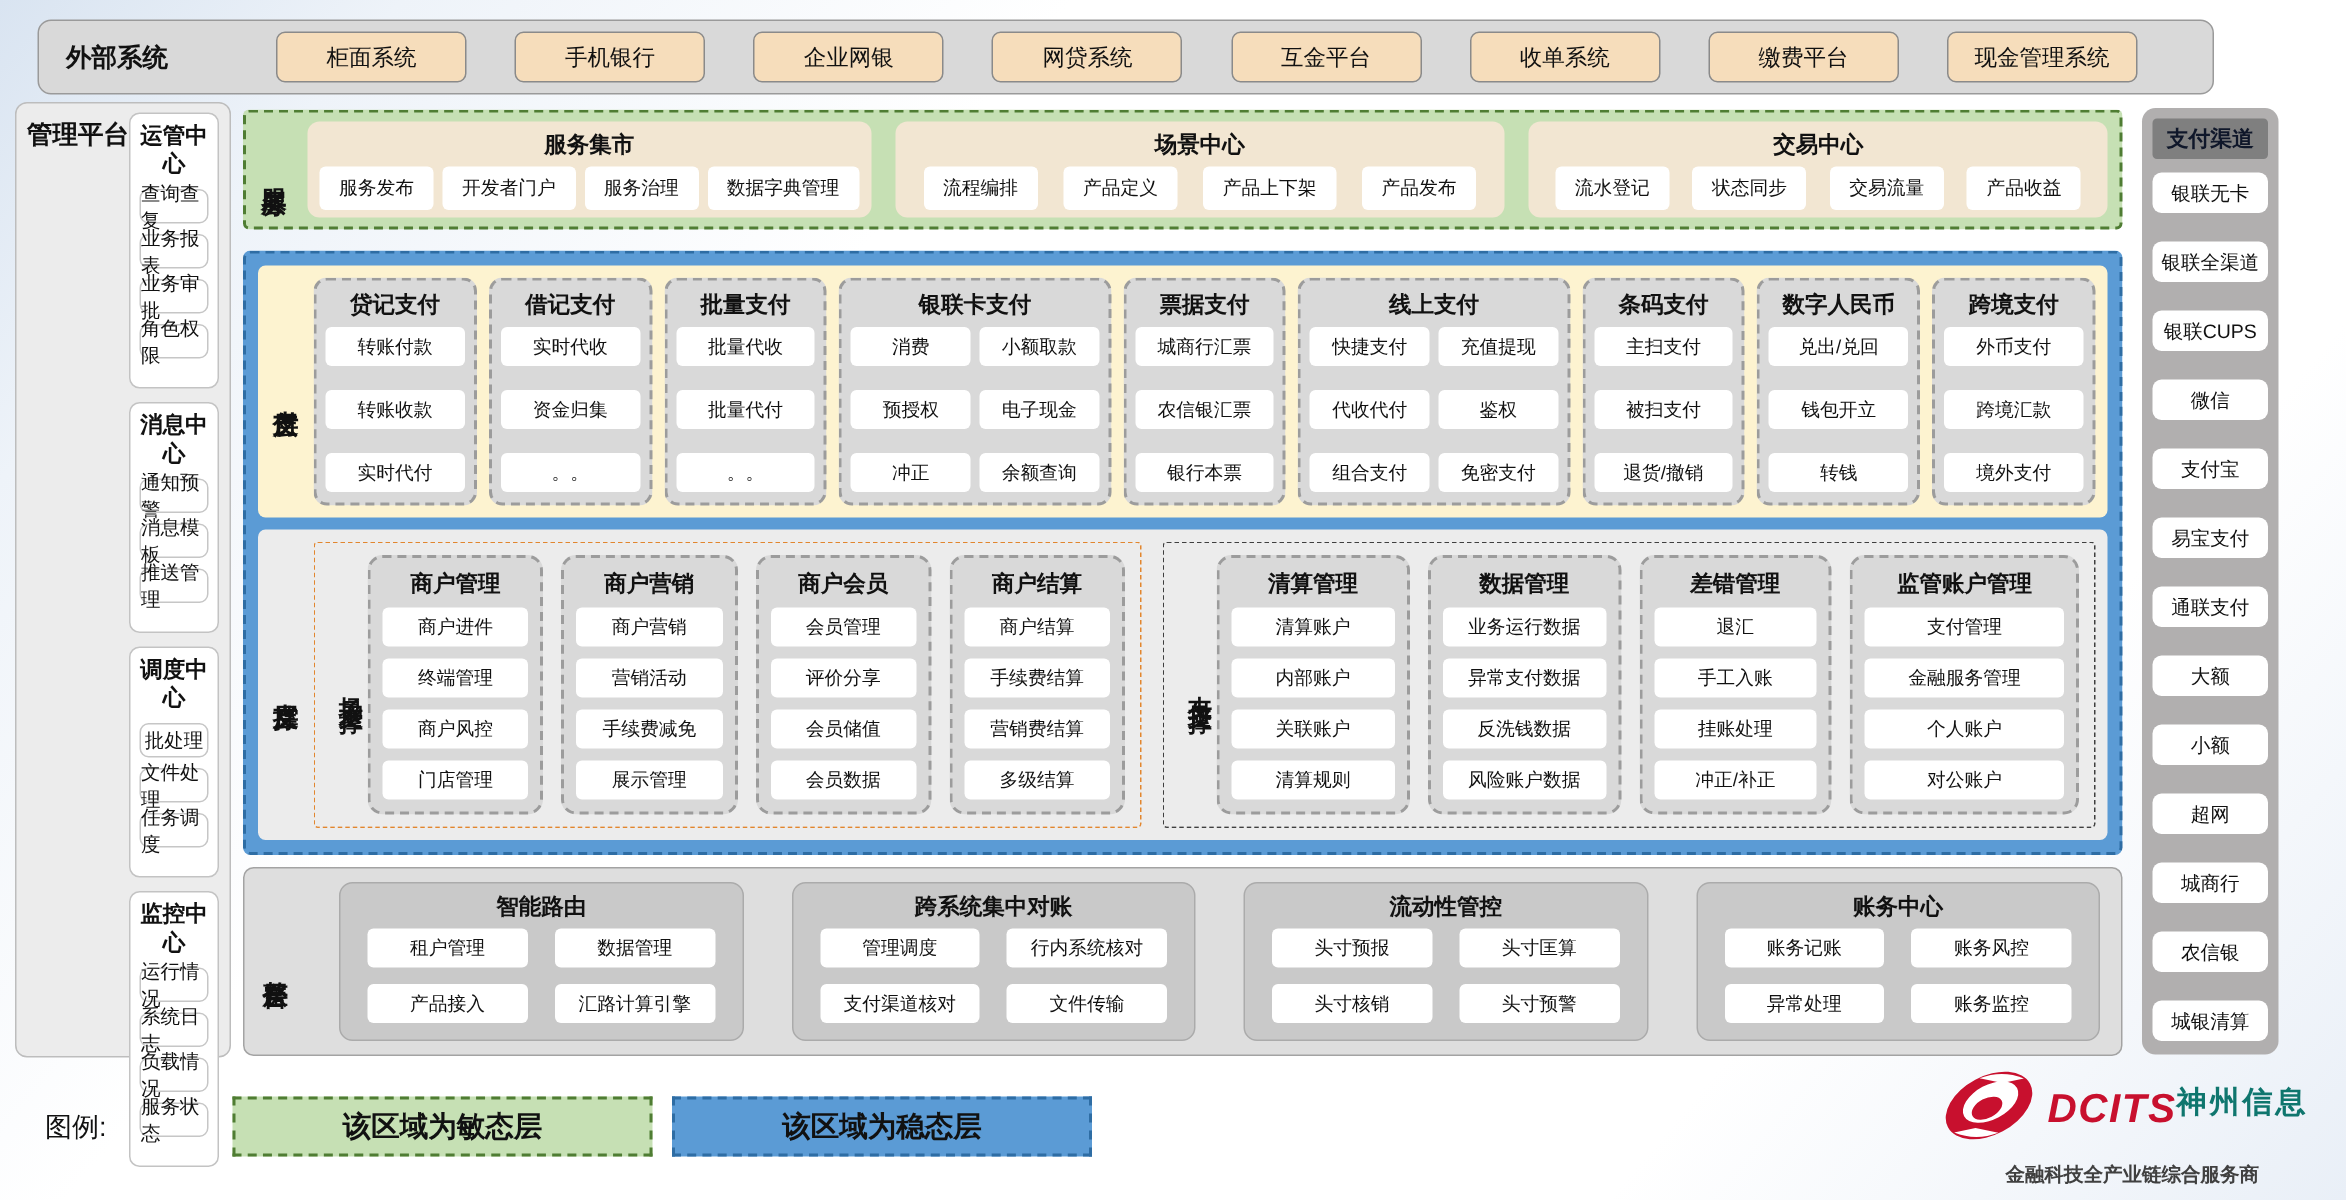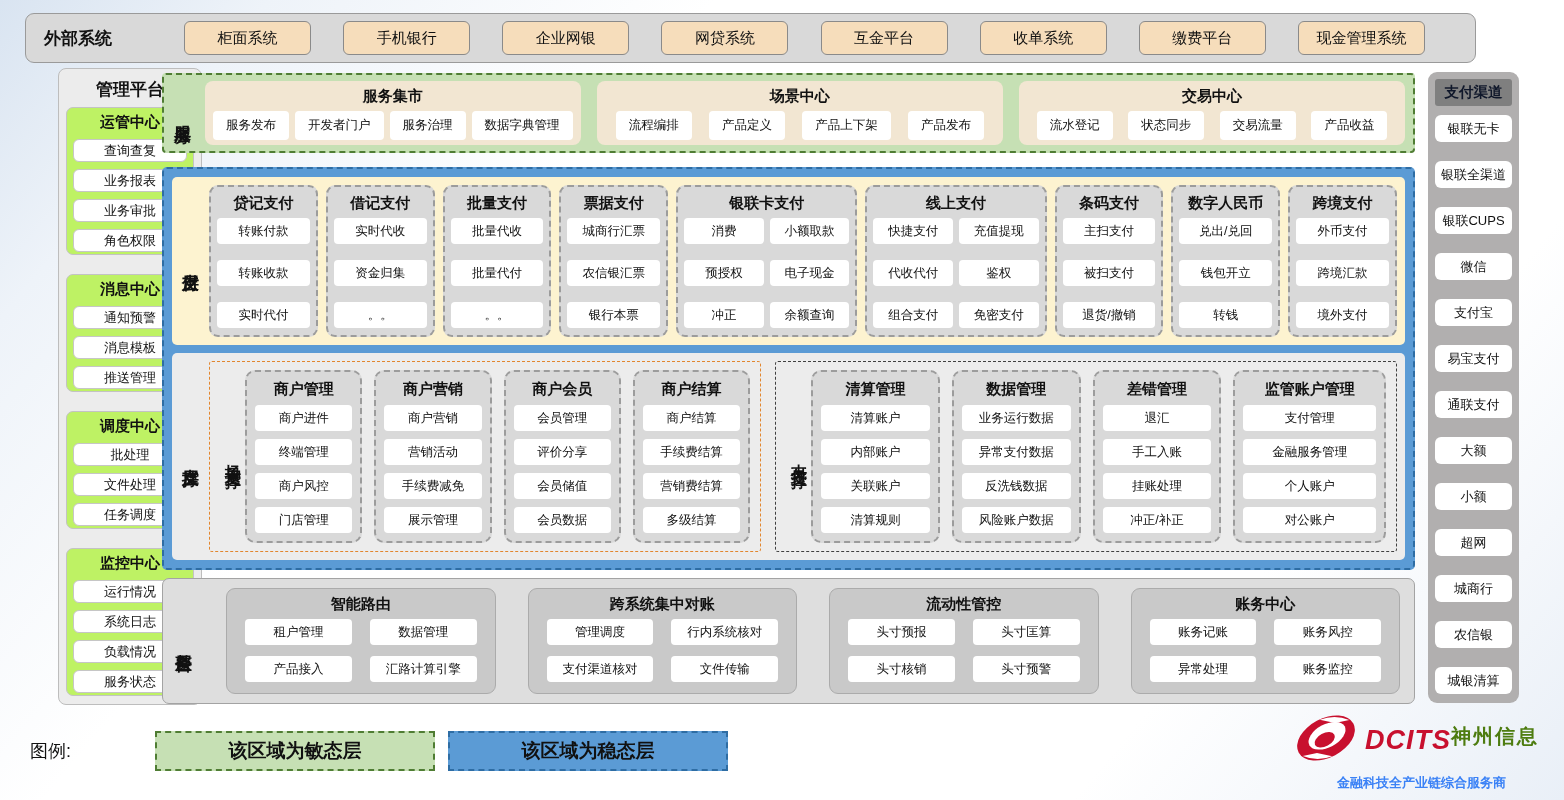--- a/index.html
+++ b/index.html
@@ -22,27 +22,27 @@
   .ext-items { flex:1; display:flex; justify-content:space-evenly; align-items:center; }
   .ext-chip {
     width:127px; height:34px; background:#f6ddbb; border:1px solid #8a8a8a; border-radius:6px;
     display:flex; align-items:center; justify-content:center; font-size:15px;
   }
 
   
   .left-side {
     position:absolute; left:10px; top:68px; width:144px; height:637px;
     background:#ececec; border:1px solid #bdbdbd; border-radius:8px;
-    display:flex; flex-direction:column; padding:6px 7px 8px 7px;margin-left:48px;
+    display:flex; flex-direction:row; padding:6px 7px 8px 7px;
   }
   .left-title { font-size:17px; font-weight:bold; text-align:center; padding:3px 0 6px 0; flex:none; }
   .left-groups { flex:1; display:flex; flex-direction:column; justify-content:space-between; gap:9px; }
   .mgmt-group {
-    background:#bef264; border:1px solid #c3c3c3; border-radius:7px;
-    padding:4px 6px 2px 6px; display:flex; flex-direction:column; gap:6px;
+    background:#ffffff; border:1px solid #c3c3c3; border-radius:7px;
+    padding:4px 6px 19px 6px; display:flex; flex-direction:column; gap:6px;
   }
   .mgmt-title { font-size:15px; font-weight:bold; text-align:center; padding:1px 0; }
   .side-chip {
     background:#fff; border:1px solid #c6c6c6; border-radius:6px; height:23px;
     display:flex; align-items:center; justify-content:center; font-size:13px;
   }
 
   
   .service-layer {
     position:absolute; left:162px; top:73px; width:1253px; height:80px;
@@ -152,22 +152,22 @@
     font-size:19px; font-weight:bold;
   }
   .legend-item[data-style="agile"]  { background:#c6e0b4; border:2px dashed #4f7d33; }
   .legend-item[data-style="stable"] { background:#5b9bd5; border:2.5px dashed #2e6da4; }
 
   
   .logo { position:absolute; right:25px; bottom:8px; display:flex; flex-direction:column; align-items:center; }
   .logo-row { display:flex; align-items:center; gap:6px; }
   .logo-texts { display:flex; flex-direction:row; line-height:1.05; }
   .logo-name { color:#c8102e; font-weight:bold; font-style:italic; font-size:27px; letter-spacing:1px; }
-  .logo-company { color:#4d7c0f; font-weight:bold; font-size:20px; letter-spacing:2px; }
-  .logo-tagline { color:#3b82f6; font-weight:bold; font-size:13px; margin-top:3px; white-space:nowrap;margin-left:11px; }
+  .logo-company { color:#0f766e; font-weight:bold; font-size:20px; letter-spacing:2px; }
+  .logo-tagline { color:#404040; font-weight:bold; font-size:13px; margin-top:3px; white-space:nowrap;margin-left:11px; }
 </style>
 </head>
 <body>
 
 <div class="page">
 
   <div class="ext-bar">
     <div class="ext-label">外部系统</div>
     <div class="ext-items">
   <div class="ext-chip">柜面系统</div>
@@ -316,45 +316,45 @@
     <div class="pay-title">批量支付</div>
     <div class="pay-items">
   <div class="chip">批量代收</div>
 
   <div class="chip">批量代付</div>
 
   <div class="chip">。。</div>
 </div>
   </div>
 
+  <div class="pay-col" data-cols="2">
+    <div class="pay-title">银联卡支付</div>
+    <div class="pay-items">
+  <div class="chip">消费</div>
+
+  <div class="chip">小额取款</div>
+
+  <div class="chip">预授权</div>
+
+  <div class="chip">电子现金</div>
+
+  <div class="chip">冲正</div>
+
+  <div class="chip">余额查询</div>
+</div>
+  </div>
+
   <div class="pay-col" data-cols="1">
     <div class="pay-title">票据支付</div>
     <div class="pay-items">
   <div class="chip">城商行汇票</div>
 
   <div class="chip">农信银汇票</div>
 
   <div class="chip">银行本票</div>
-</div>
-  </div>
-
-  <div class="pay-col" data-cols="2">
-    <div class="pay-title">银联卡支付</div>
-    <div class="pay-items">
-  <div class="chip">消费</div>
-
-  <div class="chip">小额取款</div>
-
-  <div class="chip">预授权</div>
-
-  <div class="chip">电子现金</div>
-
-  <div class="chip">冲正</div>
-
-  <div class="chip">余额查询</div>
 </div>
   </div>
 
   <div class="pay-col" data-cols="2">
     <div class="pay-title">线上支付</div>
     <div class="pay-items">
   <div class="chip">快捷支付</div>
 
   <div class="chip">充值提现</div>
 

